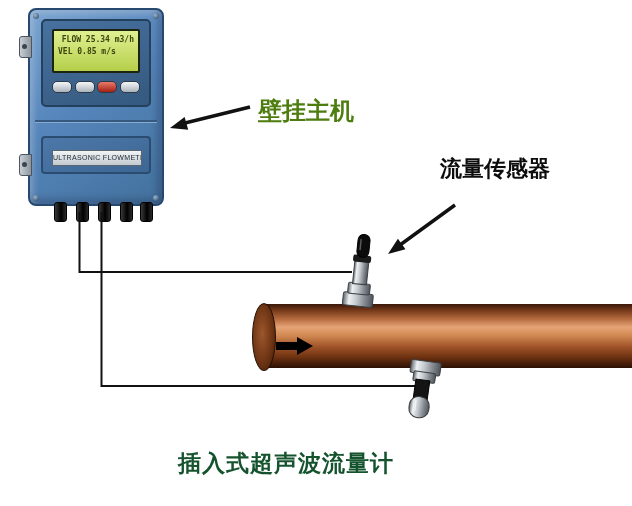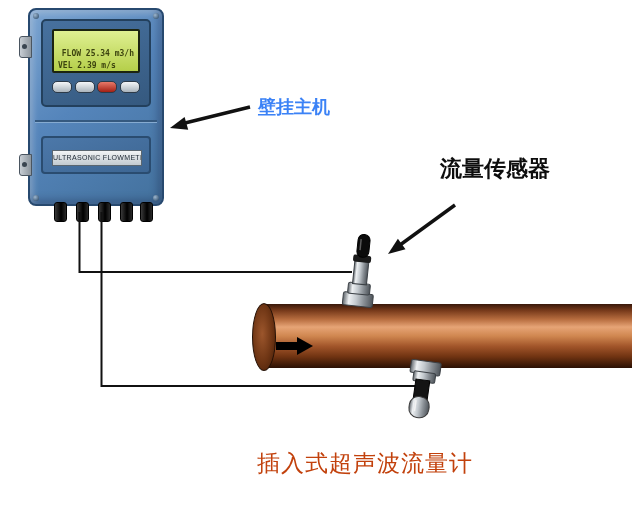--- a/index.html
+++ b/index.html
@@ -13,21 +13,21 @@
           box-shadow:inset -4px -4px 8px rgba(0,0,30,.25),inset 3px 3px 6px rgba(255,255,255,.3);}
   .mount-tab{position:absolute;left:-11px;width:11px;height:20px;border:1px solid #4a5560;
              border-radius:3px 0 0 3px;background:linear-gradient(90deg,#c8ced4,#8d969e);}
   .mount-tab .hole{position:absolute;left:2px;top:7px;width:5px;height:5px;border-radius:50%;background:#3a4550;}
   .screw{position:absolute;width:6px;height:6px;border-radius:50%;
          background:radial-gradient(circle at 35% 35%,#9db6cf,#23415e);}
   .top-panel{position:absolute;left:11px;top:9px;width:110px;height:88px;box-sizing:border-box;
              background:linear-gradient(160deg,#47719f,#35597f);border:2px solid #23405d;border-radius:5px;}
   .lcd{position:absolute;left:9px;top:8px;width:88px;height:44px;box-sizing:border-box;
        background:linear-gradient(180deg,#dff092,#b5cf4a);border:2px solid #1c2410;border-radius:2px;
-       padding:17px 4px 0 4px;font-family:"DejaVu Sans Mono",monospace;font-size:8px;line-height:12px;
+       padding:3px 4px 0 4px;font-family:"DejaVu Sans Mono",monospace;font-size:8px;line-height:12px;
        font-weight:bold;color:#3c430e;overflow:hidden;white-space:nowrap;}
   .lcd-l1{text-align:right;}
   .lcd-l2{text-align:left;}
   .btn-row{position:absolute;left:9px;top:60px;width:88px;display:flex;justify-content:space-between;align-items:center;}
   .key{width:18px;height:10px;border-radius:5px;border:1px solid #2c3a48;
        background:linear-gradient(180deg,#f4f6f8,#aab4bc);}
   .key.red{background:linear-gradient(180deg,#e87a6a,#a32014);}
   .seam{position:absolute;left:5px;top:110px;width:122px;height:0;
         border-top:2px solid #35597f;border-bottom:1px solid #86abd1;}
   .plate-recess{position:absolute;left:11px;top:126px;width:110px;height:38px;box-sizing:border-box;
@@ -41,25 +41,25 @@
 
   
   .pipe{position:absolute;left:262px;top:304px;width:370px;height:64px;
         background:linear-gradient(180deg,#39180a 0%,#76391a 10%,#b76d3f 24%,#e6a476 36%,
                    #d08750 50%,#a2552a 66%,#713412 82%,#3e1a07 95%,#2a1004 100%);}
   .pipe-cap{position:absolute;left:-10px;top:-1px;width:22px;height:66px;border-radius:50%;
             background:radial-gradient(ellipse at 42% 45%,#9c562c 0%,#6e3514 55%,#401b07 100%);
             border:1px solid #241005;}
 
   
-  .host-label{position:absolute;left:258px;top:95px;font-size:18px;font-weight:bold;color:#3b82f6;text-align:right;}
+  .host-label{position:absolute;left:258px;top:95px;font-size:24px;font-weight:bold;color:#4d7c0f;text-align:right;}
   .sensor-label{position:absolute;left:424px;top:157px;width:142px;text-align:center;
                 font-size:22px;font-weight:bold;line-height:23px;color:#0d0d0d;}
-  .caption{position:absolute;left:178px;top:448px;width:374px;text-align:center;
-           font-size:23px;font-weight:normal;letter-spacing:1px;color:#c2410c;}
+  .caption{position:absolute;left:178px;top:448px;width:374px;text-align:left;
+           font-size:23px;font-weight:bold;letter-spacing:1px;color:#14532d;}
 
   .overlay{position:absolute;left:0;top:0;width:632px;height:506px;pointer-events:none;}
 </style>
 </head>
 <body>
 
 <div id="canvas">
 
   <div class="device">
     <div class="mount-tab" style="top:26px">
@@ -69,21 +69,21 @@
         <span class="hole"></span>
       </div>
     <div class="screw" style="left:3px;top:3px"></div>
     <div class="screw" style="right:3px;top:3px"></div>
     <div class="screw" style="left:3px;bottom:3px"></div>
     <div class="screw" style="right:3px;bottom:3px"></div>
 
     <div class="top-panel">
       <div class="lcd">
         <div class="lcd-l1">FLOW 25.34 m3/h</div>
-        <div class="lcd-l2">VEL 2.39 m/s</div>
+        <div class="lcd-l2">VEL 0.85 m/s</div>
       </div>
       <div class="btn-row">
         <span class="key"></span>
         <span class="key"></span>
         <span class="key red"></span>
         <span class="key"></span>
       </div>
     </div>
 
     <div class="seam"></div>

